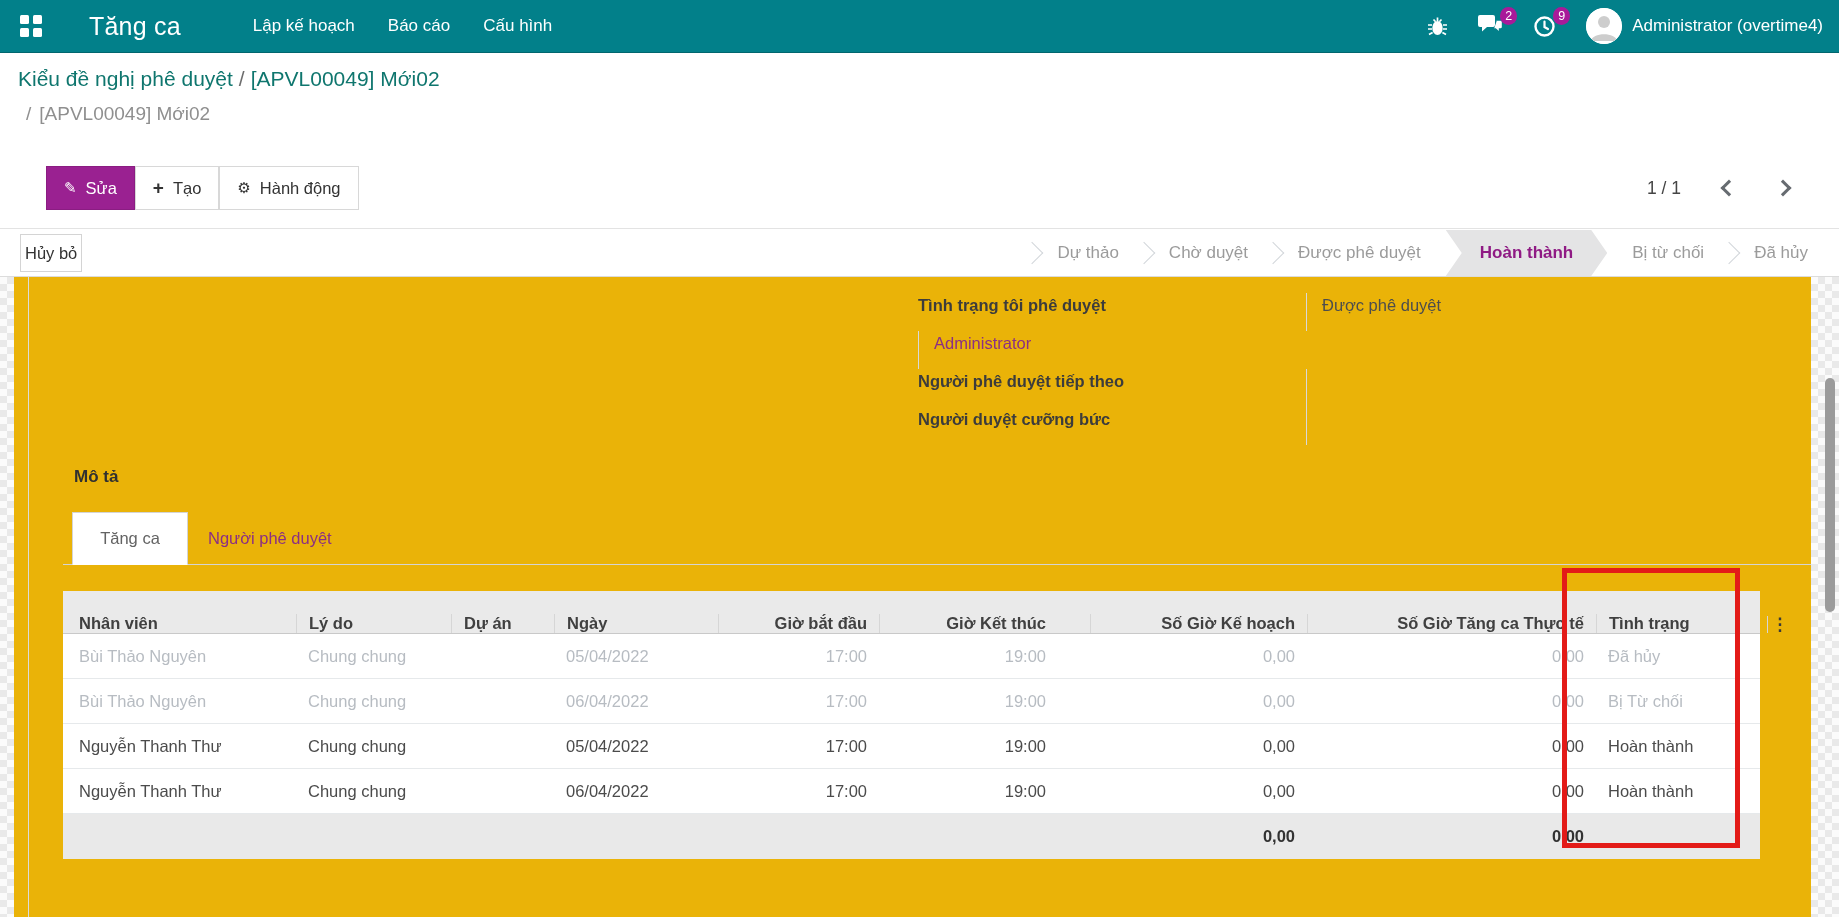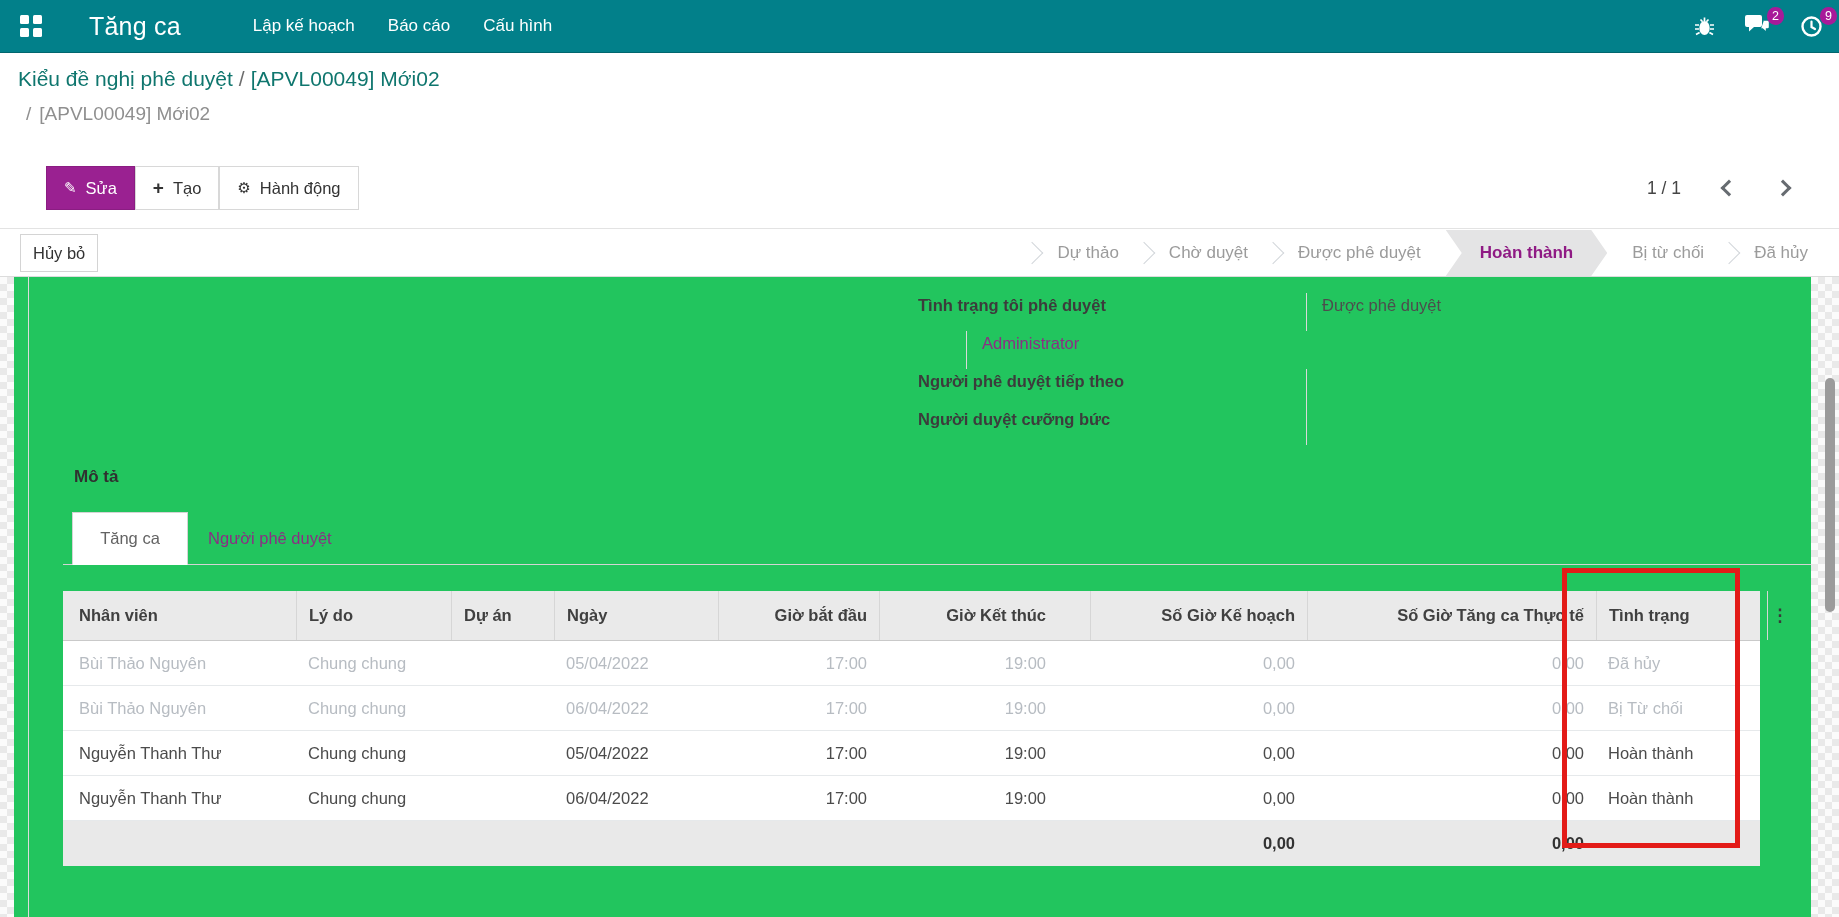--- a/index.html
+++ b/index.html
@@ -42,71 +42,71 @@
   .pager { margin-left:auto; display:flex; align-items:center; gap:42px; font-size:17.5px;
            color:#454545; padding-right:22px; }
   .chev { width:12px; height:12px; border-left:3px solid #666b70; border-bottom:3px solid #666b70;
           cursor:pointer; }
   .chev.left { transform:rotate(45deg); }
   .chev.right { transform:rotate(225deg); }
 
   
   .statusbar { position:absolute; top:230px; left:0; right:0; height:47px; background:#fff;
                border-bottom:1px solid #dcdcdc; display:flex; align-items:center; }
-  .btn-cancel { margin-left:20px; height:38px; padding:0 12px; border:1px solid #d4d4d4;
+  .btn-cancel { margin-left:20px; height:38px; padding:0 4px; border:1px solid #d4d4d4;
                 background:#fff; font-size:16.5px; color:#333; cursor:pointer;
                 font-family:"Liberation Sans", sans-serif; }
   .steps { margin-left:auto; height:100%; display:flex; align-items:stretch; font-size:17px;
            padding-right:6px; }
   .step { position:relative; display:flex; align-items:center; padding:0 25px; color:#9b9b9b;
           cursor:pointer; }
   .step::before { content:""; position:absolute; left:-8px; top:50%; margin-top:-8px; width:15px;
                   height:15px; border-top:1px solid #d2d6da; border-right:1px solid #d2d6da;
                   transform:rotate(45deg); }
   .step[data-variant="active"] { background:#e4e4e5; color:#8f1a84; font-weight:bold;
           padding:0 34px;
           clip-path:polygon(0 0, calc(100% - 16px) 0, 100% 50%, calc(100% - 16px) 100%, 0 100%, 16px 50%); }
   .step[data-variant="active"]::before,
   .step[data-variant="active"] + .step::before { display:none; }
 
   
-  .content { position:absolute; top:277px; left:0; right:0; bottom:0; background:#22c55e; }
+  .content { position:absolute; top:277px; left:0; right:0; bottom:0; background:#eab308; }
   .edge-checker { position:absolute; top:0; bottom:0; background-color:#fbfbfb;
     background-image:
       linear-gradient(45deg, #e9e9e9 25%, transparent 25%, transparent 75%, #e9e9e9 75%),
       linear-gradient(45deg, #e9e9e9 25%, transparent 25%, transparent 75%, #e9e9e9 75%);
     background-size:14px 14px; background-position:0 0, 7px 7px; }
   .edge-left { left:0; width:14px; }
   .edge-right { right:0; width:28px; }
   .content-left-line { position:absolute; left:28px; top:0; bottom:0; width:1px; background:#dcdcdc; }
   .scroll-thumb { position:absolute; right:4px; top:101px; width:10px; height:234px;
                   background:#9b9b9b; border-radius:5px; cursor:grab; }
 
   
   .fields { position:absolute; left:918px; top:16px; width:640px; }
   .frow { display:flex; align-items:flex-start; min-height:38px; }
   .flabel { width:388px; font-weight:bold; color:#3c3c3c; font-size:16.5px; padding-top:3px; }
   .fvalue { border-left:1px solid #d9d9d9; padding:3px 0 0 15px; min-height:38px; flex:1;
             font-size:16.5px; color:#4d4d4d; }
-  .fvalue.link { color:#8b2f84; cursor:pointer;margin-left:48px; }
+  .fvalue.link { color:#8b2f84; cursor:pointer; }
 
   .desc-label { position:absolute; left:74px; top:190px; font-size:17px; font-weight:bold; color:#303030; }
 
   
   .tabs { position:absolute; left:63px; right:28px; top:235px; height:53px;
           border-bottom:1px solid #d4d4d4; display:flex; align-items:stretch; font-size:16.5px; }
   .tab.active { margin-left:9px; width:116px; background:#fff; border:1px solid #d4d4d4;
                 border-bottom:1px solid #fff; margin-bottom:-1px; display:flex; align-items:center;
                 justify-content:center; color:#636363; cursor:pointer; }
   .tab.inactive { display:flex; align-items:center; padding:0 20px; color:#8b2f84; cursor:pointer; }
 
   
   .table { position:absolute; left:63px; top:314px; width:1697px; font-size:16.5px; color:#4b4b4b; }
-  .thead { display:flex; background:#eaeaea; height:50px; font-weight:bold; color:#404040;
-           border-bottom:1px solid #c9c9c9; }
+  .thead { display:flex; background:#eaeaea; height:43px; font-weight:bold; color:#404040;
+           border-bottom:1px solid #c9c9c9;align-items:flex-end; }
   .thead .cell { border-left:1px solid #d6d6d6; }
   .thead .cell.c0 { border-left:none; }
   .cell { display:flex; align-items:center; padding:0 12px; overflow:hidden; white-space:nowrap; }
   .c0 { flex:0 0 233px; padding-left:16px; }
   .c1 { flex:0 0 155px; }
   .c2 { flex:0 0 103px; }
   .c3 { flex:0 0 164px; }
   .c4 { flex:0 0 161px; }
   .c5 { flex:0 0 179px; }
   .c6 { flex:0 0 217px;margin-left:32px; }
@@ -154,20 +154,30 @@
         </svg>
         <span class="badge">2</span>
       </div>
       <div class="tb-icon">
         <svg width="23" height="23" viewBox="0 0 23 23">
           <circle cx="11.5" cy="11.5" r="9" stroke="#fff" stroke-width="2.4" fill="none"></circle>
           <path d="M11.5 6.5 V12 L15 14" stroke="#fff" stroke-width="2.2" fill="none" stroke-linecap="round"></path>
         </svg>
         <span class="badge">9</span>
       </div>
+      <div class="user">
+        <span class="avatar">
+          <svg width="36" height="36" viewBox="0 0 36 36">
+            <circle cx="18" cy="18" r="18" fill="#fff"></circle>
+            <circle cx="18" cy="14" r="6" fill="#cdcdcd"></circle>
+            <path d="M5 33 c1 -9 25 -9 26 0 z" fill="#cdcdcd"></path>
+          </svg>
+        </span>
+        <span>Administrator (overtime4)</span>
+      </div>
     </div>
   </header>
 
   <div class="controlpanel">
     <div class="bc1">
       <a>Kiểu đề nghị phê duyệt</a><span class="sep">/</span><a>[APVL00049] Mới02</a>
     </div>
     <div class="bc2">
       <span class="sep">/</span><span>[APVL00049] Mới02</span>
     </div>

